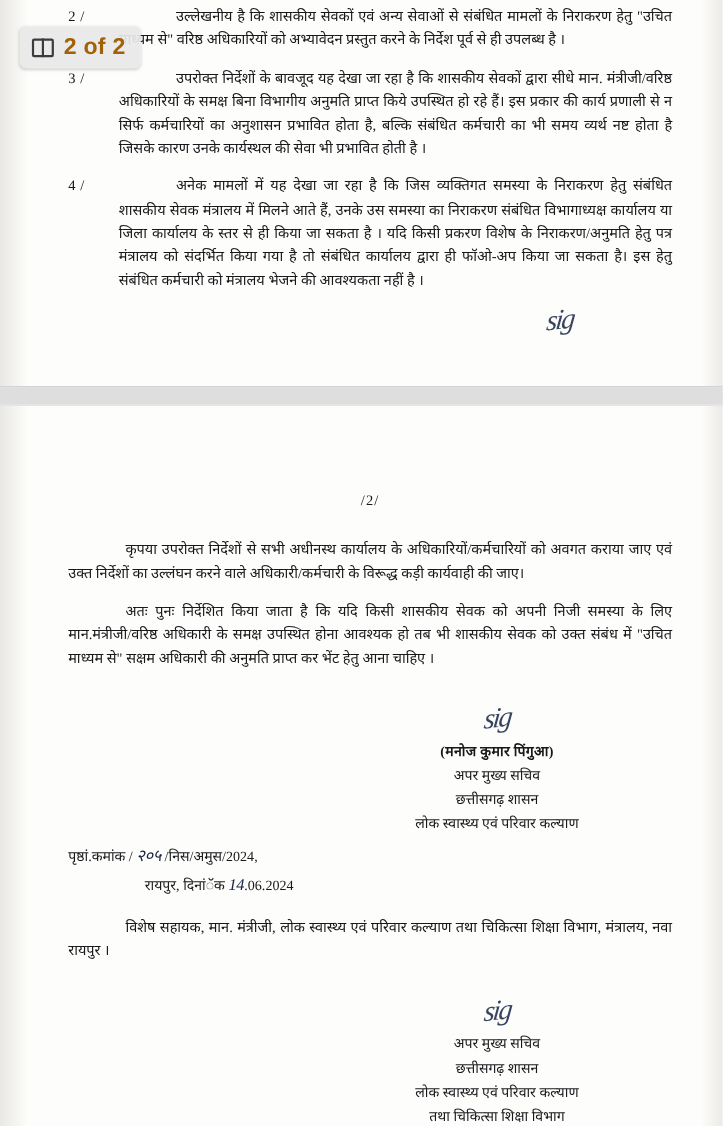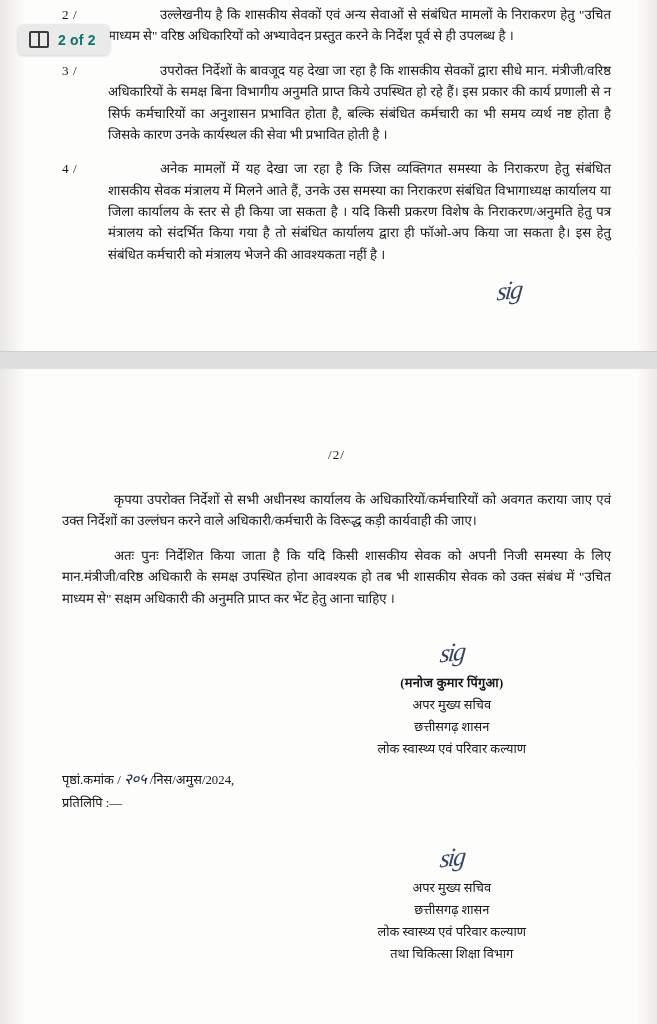--- a/index.html
+++ b/index.html
@@ -50,23 +50,23 @@
     content: "";
     position: absolute;
     left: 50%;
     top: -2px;
     bottom: -2px;
     width: 2px;
     background: #3c3c3c;
     transform: translateX(-1px);
   }
   #page-badge .badge-text {
-    font-size: 14px;
+    font-size: 21px;
     font-weight: bold;
-    color: #0f766e;
+    color: #a16207;
     letter-spacing: 0.2px;
     white-space: nowrap;
   }
 
   
   .sheet {
     position: absolute;
     left: 0;
     width: 657px;
     background: #fdfdfb;
@@ -248,24 +248,32 @@
         </div>
       </div>
 
       <div class="two-col mt6">
         <div class="left-col">
           <div>
             <span>पृष्ठां.कमांक /</span>
             <span class="handwrite">२०५</span>
             <span>/निस/अमुस/2024,</span>
           </div>
-          <div>प्रतिलिपि :—</div>
-        </div>
-      </div>
-
+        </div>
+        <div class="right-col">
+          <div>
+            <span>रायपुर, दिनांॅक</span>
+            <span class="handwrite">14</span><span>.06.2024</span>
+          </div>
+        </div>
+      </div>
+
+      <div class="para no-marker mt14">
+        <span class="ptext">विशेष सहायक, मान. मंत्रीजी, लोक स्वास्थ्य एवं परिवार कल्याण तथा चिकित्सा शिक्षा विभाग, मंत्रालय, नवा रायपुर ।</span>
+      </div>
 
       <div class="mt22" style="display:flex; justify-content:flex-end;">
         <div class="sign-block" style="width:58%;">
           <div style="margin-bottom:-4px;">
             <span class="sig">sig</span>
           </div>
           <div>अपर मुख्य सचिव</div>
           <div>छत्तीसगढ़ शासन</div>
           <div>लोक स्वास्थ्य एवं परिवार कल्याण</div>
           <div>तथा चिकित्सा शिक्षा विभाग</div>

